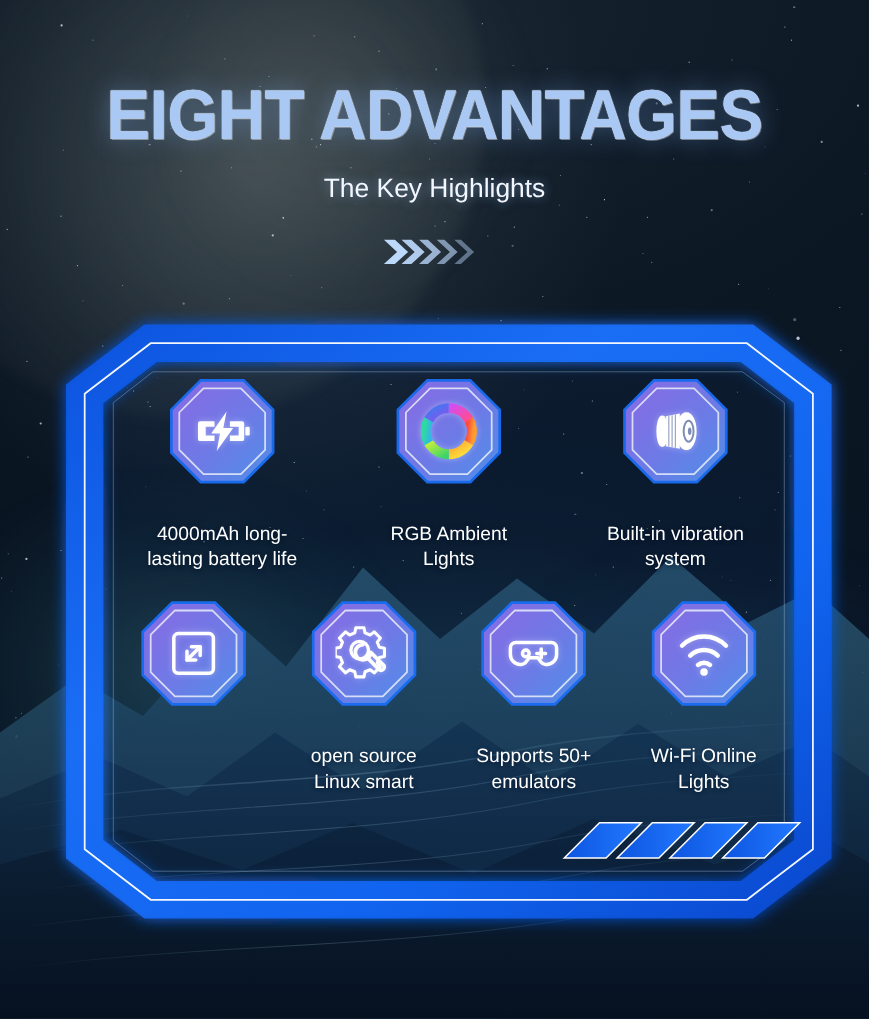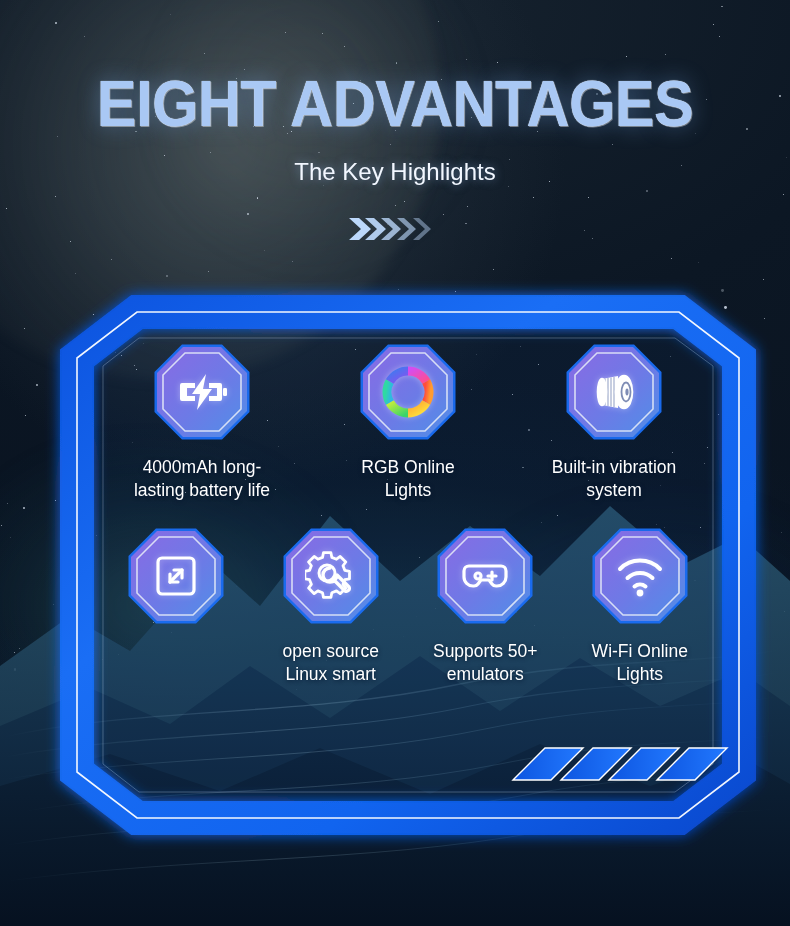--- a/index.html
+++ b/index.html
@@ -95,21 +95,21 @@
   }
 
   .row{
     display:flex;
     width:100%;
   }
   .row.r1{margin-bottom:26px;}
 
   .cell{
     flex:1 1 0;
-    display:flex; flex-direction:column; align-items:center;
+    display:flex; flex-direction:column; align-items:center;gap:18px;
   }
 
   
   .badge{
     position:relative;
     width:96px; height:96px;
     display:flex; align-items:center; justify-content:center;
     margin-bottom:16px;
   }
   .badge svg.oct{position:absolute; inset:0;}
@@ -573,21 +573,21 @@
                   <path d="M44.2 15.5 A21 21 0 0 1 44.2 36.5" stroke="url(#seg1)"></path>
                   <path d="M44.2 36.5 A21 21 0 0 1 26 47" stroke="url(#seg2)"></path>
                   <path d="M26 47 A21 21 0 0 1 7.8 36.5" stroke="url(#seg3)"></path>
                   <path d="M7.8 36.5 A21 21 0 0 1 7.8 15.5" stroke="url(#seg4)"></path>
                   <path d="M7.8 15.5 A21 21 0 0 1 26 5" stroke="url(#seg5)"></path>
                 </g>
               </svg>
             </span>
           </div>
           <div class="caption">
-            <span>RGB Online</span><br>
+            <span>RGB Ambient</span><br>
             <span>Lights</span>
           </div>
         </div>
 
 
         <div class="cell">
           <div class="badge">
             <svg class="oct" viewBox="0 0 96 96">
               <polygon points="29,3 67,3 93,29 93,67 67,93 29,93 3,67 3,29" fill="none" stroke="#1a6ef5" stroke-width="5" opacity="0.95"></polygon>
               <polygon points="29,3 67,3 93,29 93,67 67,93 29,93 3,67 3,29" fill="url(#bg1)"></polygon>

